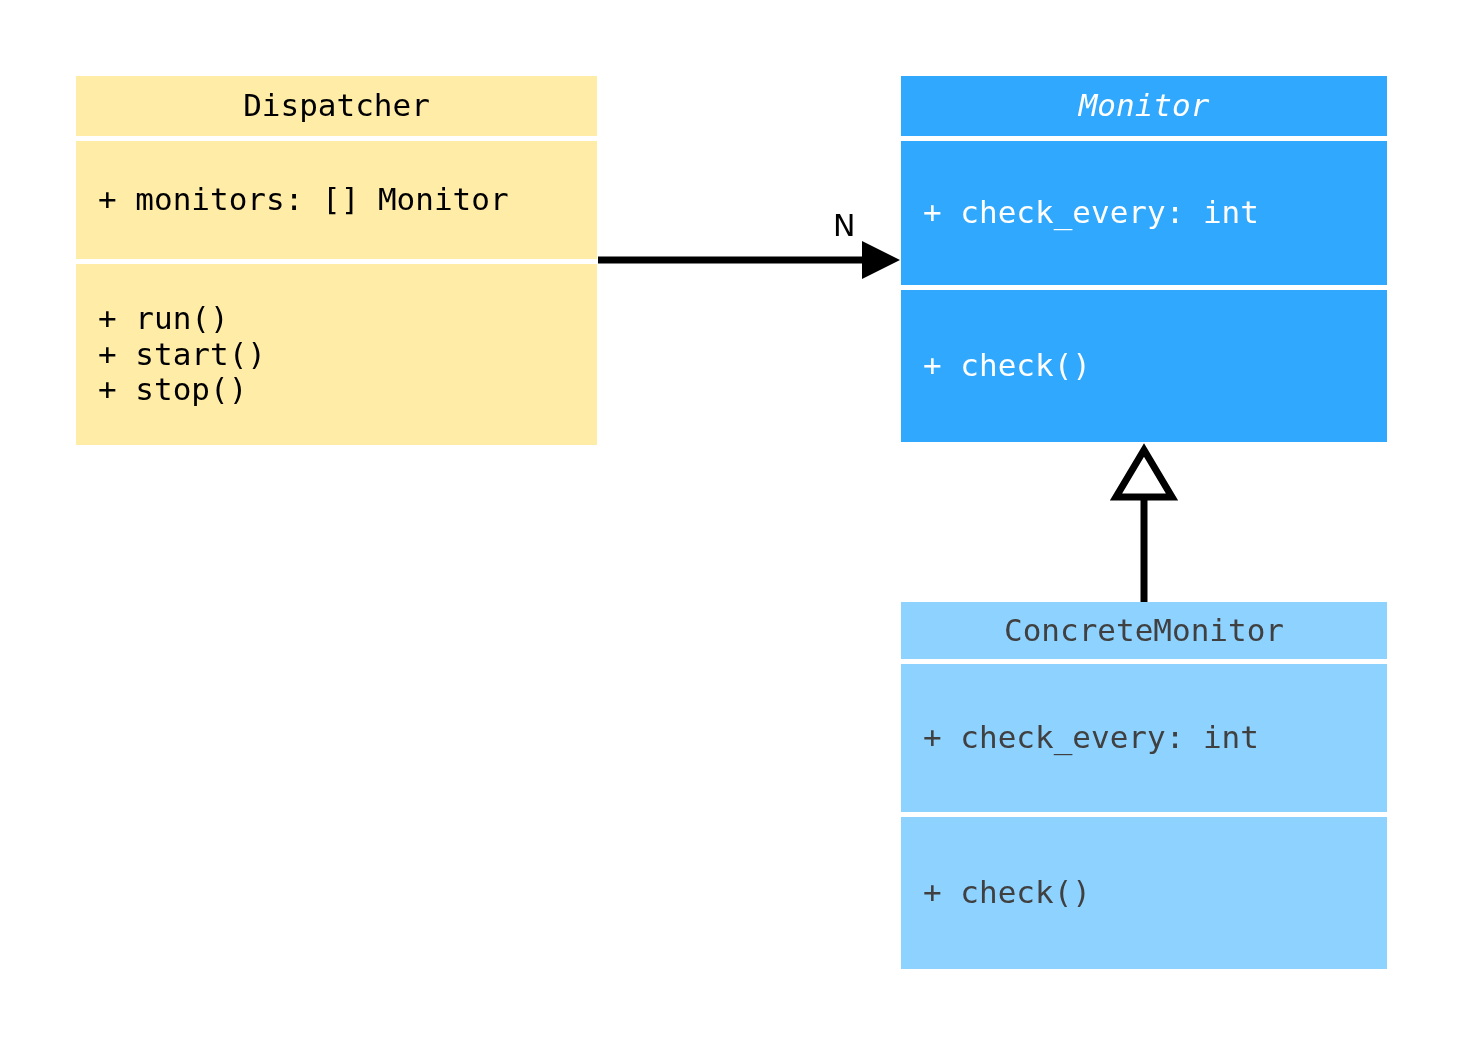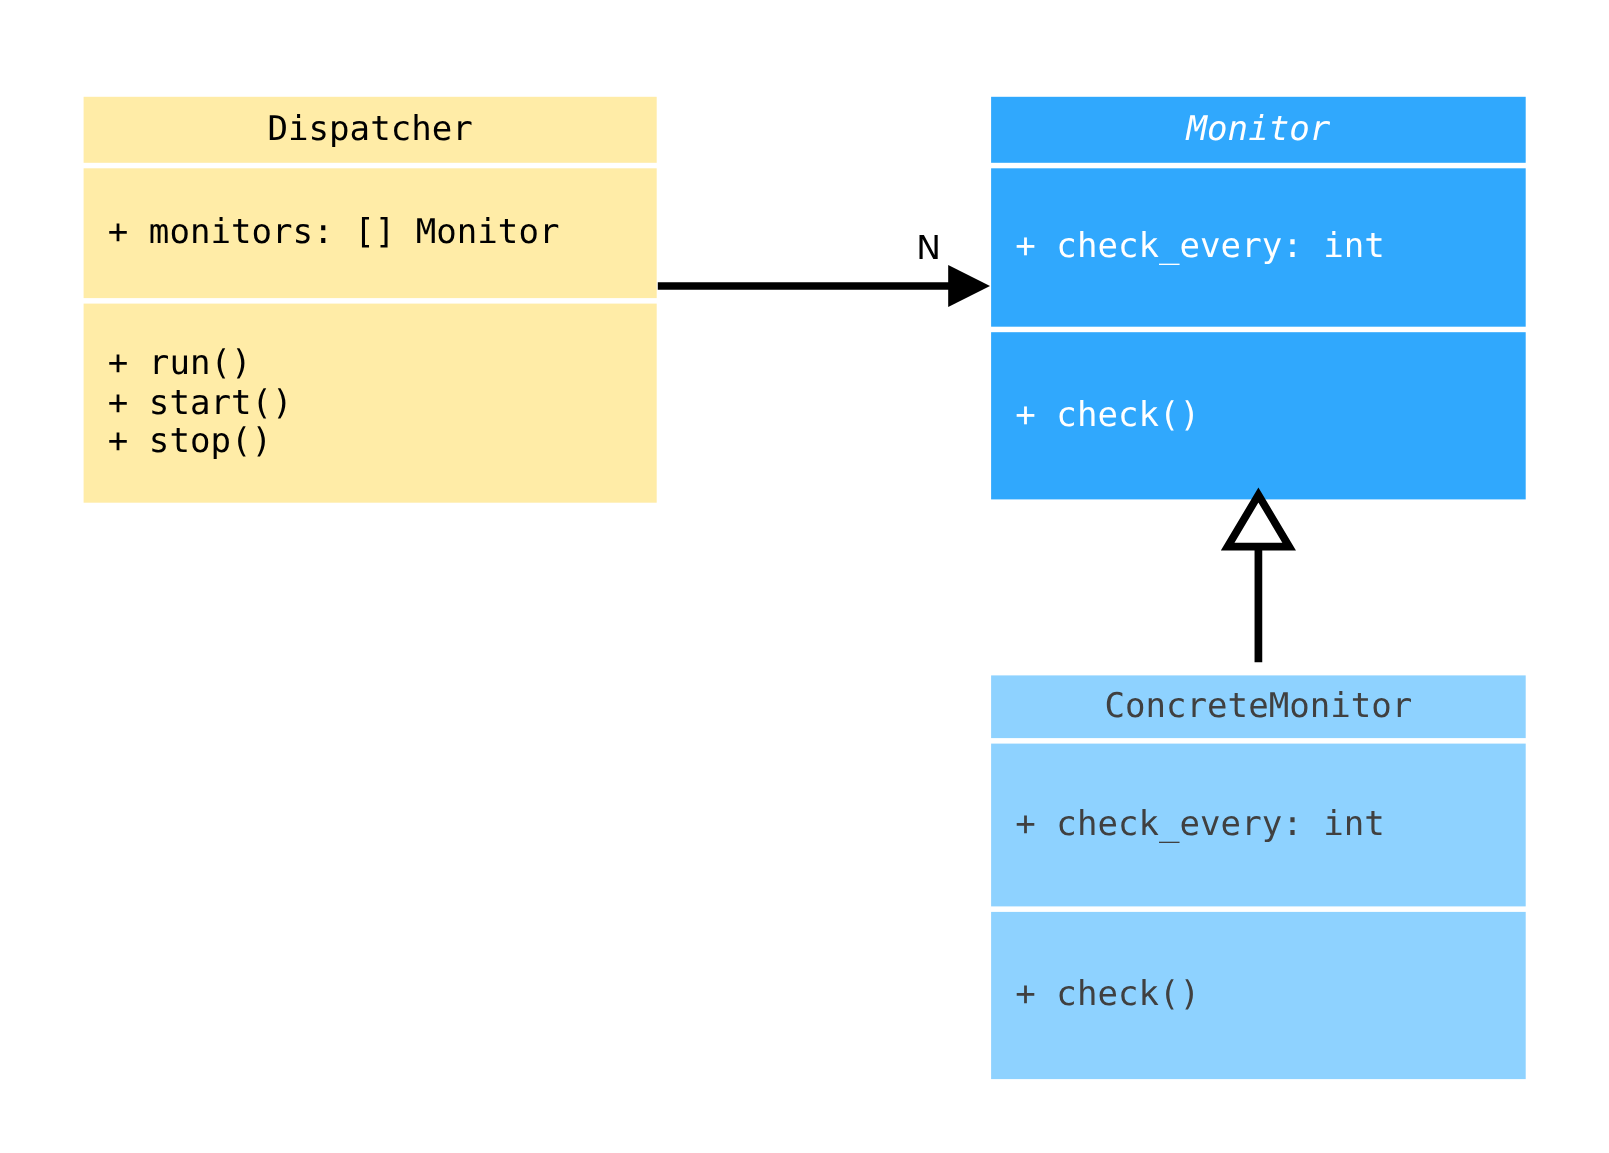--- a/index.html
+++ b/index.html
@@ -16,21 +16,20 @@
     width: 1463px;
     height: 1048px;
     background: #ffffff;
     overflow: hidden;
   }
 
   
   .uml-class {
     position: absolute;
     box-sizing: border-box;
-    margin-top: 12px;
   }
   .uml-compartment {
     position: absolute;
     box-sizing: border-box;
     display: flex;
     align-items: center;
     overflow: hidden;
   }
   .uml-header {
     justify-content: center;

